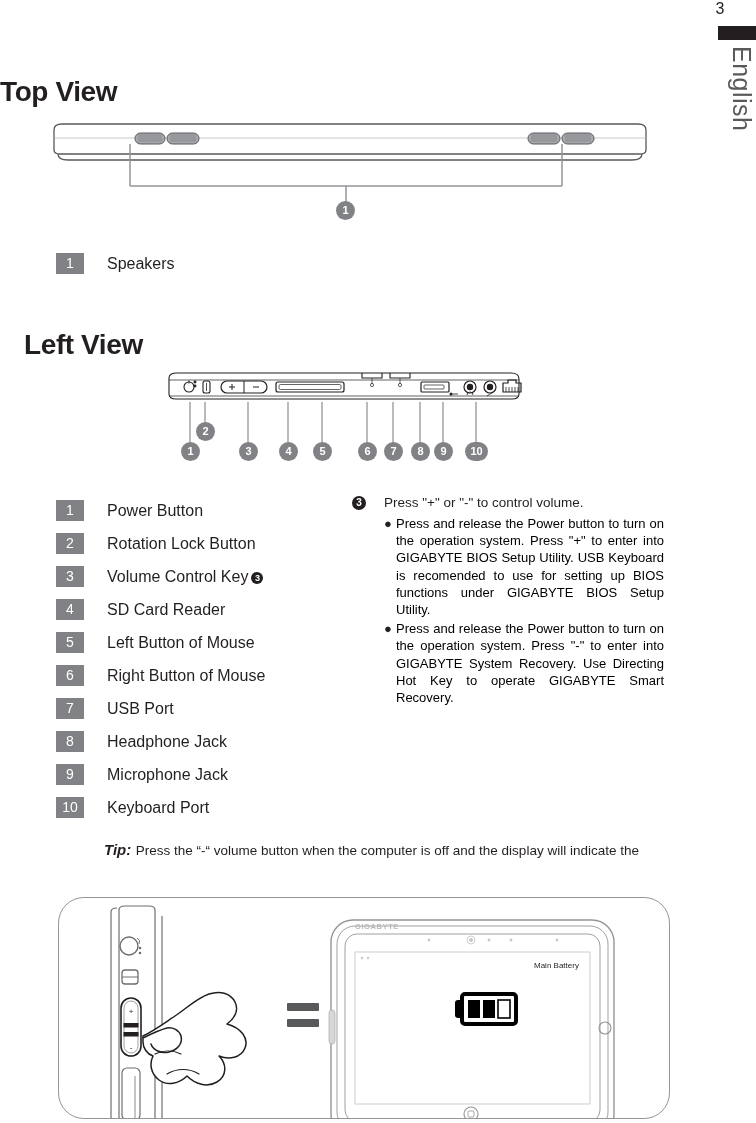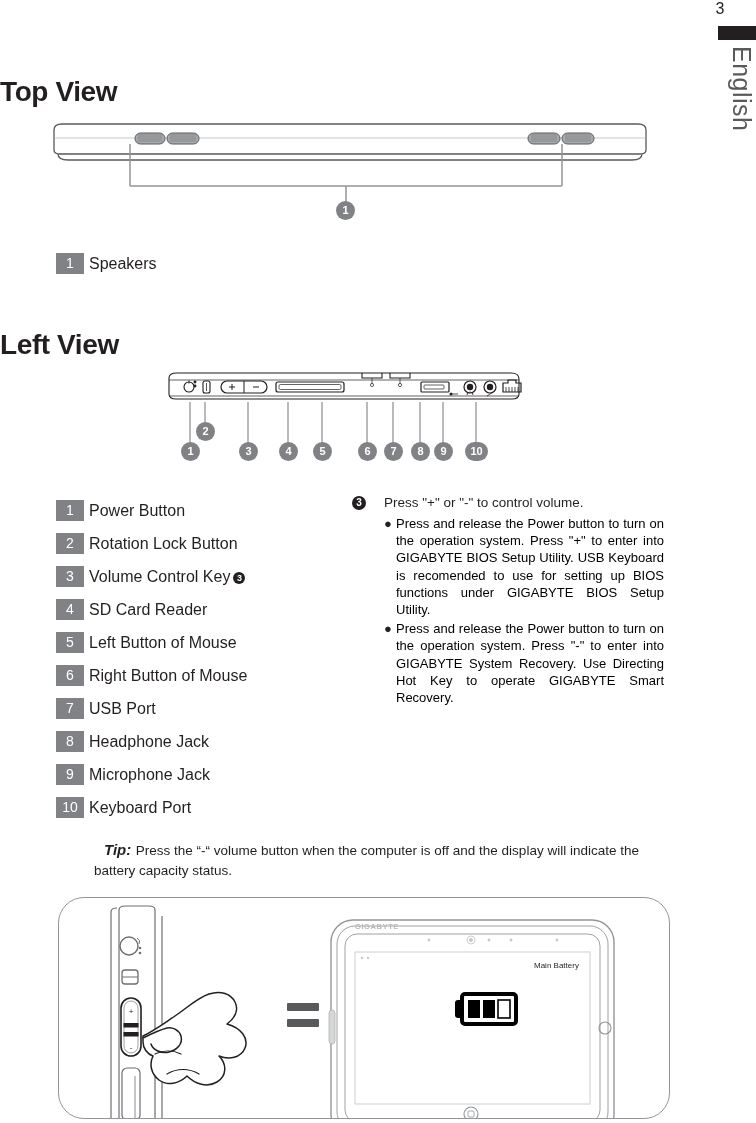--- a/index.html
+++ b/index.html
@@ -49,21 +49,21 @@
   
   .section-heading {
     position: absolute;
     left: 0px;
     font-size: 28px;
     font-weight: bold;
     letter-spacing: -0.4px;
     color: #231f20;
   }
   #heading-top-view  { top: 76px; }
-  #heading-left-view { top: 329px; }
+  #heading-left-view { top: 329px; padding-left: 24px; }
 
   
   #topview-figure {
     position: absolute;
     left: 50px; top: 118px;
     width: 600px; height: 105px;
   }
   #topview-figure svg { display: block; }
 
   
@@ -91,21 +91,21 @@
     width: 28px; height: 21px;
     background: #808285;
     color: #ffffff;
     font-size: 14px;
     line-height: 21px;
     text-align: center;
     flex: 0 0 28px;
     font-family: "Liberation Sans", sans-serif;
   }
   .legend-label {
-    margin-left: 5px;
+    margin-left: 23px;
     font-size: 16px;
     color: #231f20;
     white-space: nowrap;
   }
   .legend-label .inline-note {
     display: inline-block;
     width: 12px; height: 12px;
     border-radius: 50%;
     background: #231f20;
     color: #ffffff;
@@ -485,21 +485,20 @@
       <div class="btext">Press and release the Power button to  turn on the operation system. Press "-" to enter into GIGABYTE System Recovery. Use Directing Hot Key to operate GIGABYTE Smart Recovery.</div>
     </div>
   </div>
 </div>
 
 <div id="tip-block">
   <div>
     <span class="tip-label">Tip:</span>
     <span class="tip-text">Press the “-“ volume button when the computer is off and the display will indicate the</span>
   </div>
-  <div class="tip-line2">battery capacity status.</div>
 </div>
 
 <div id="bottom-panel">
   <svg width="612" height="222" viewBox="0 0 612 222" xmlns="http://www.w3.org/2000/svg">
 
     <g fill="none" stroke="#6d6e71" stroke-width="1.2">
 
       <path d="M52,14 L52,222"></path>
       <path d="M60,12 L60,222"></path>
       <path d="M96,12 L96,222"></path>

